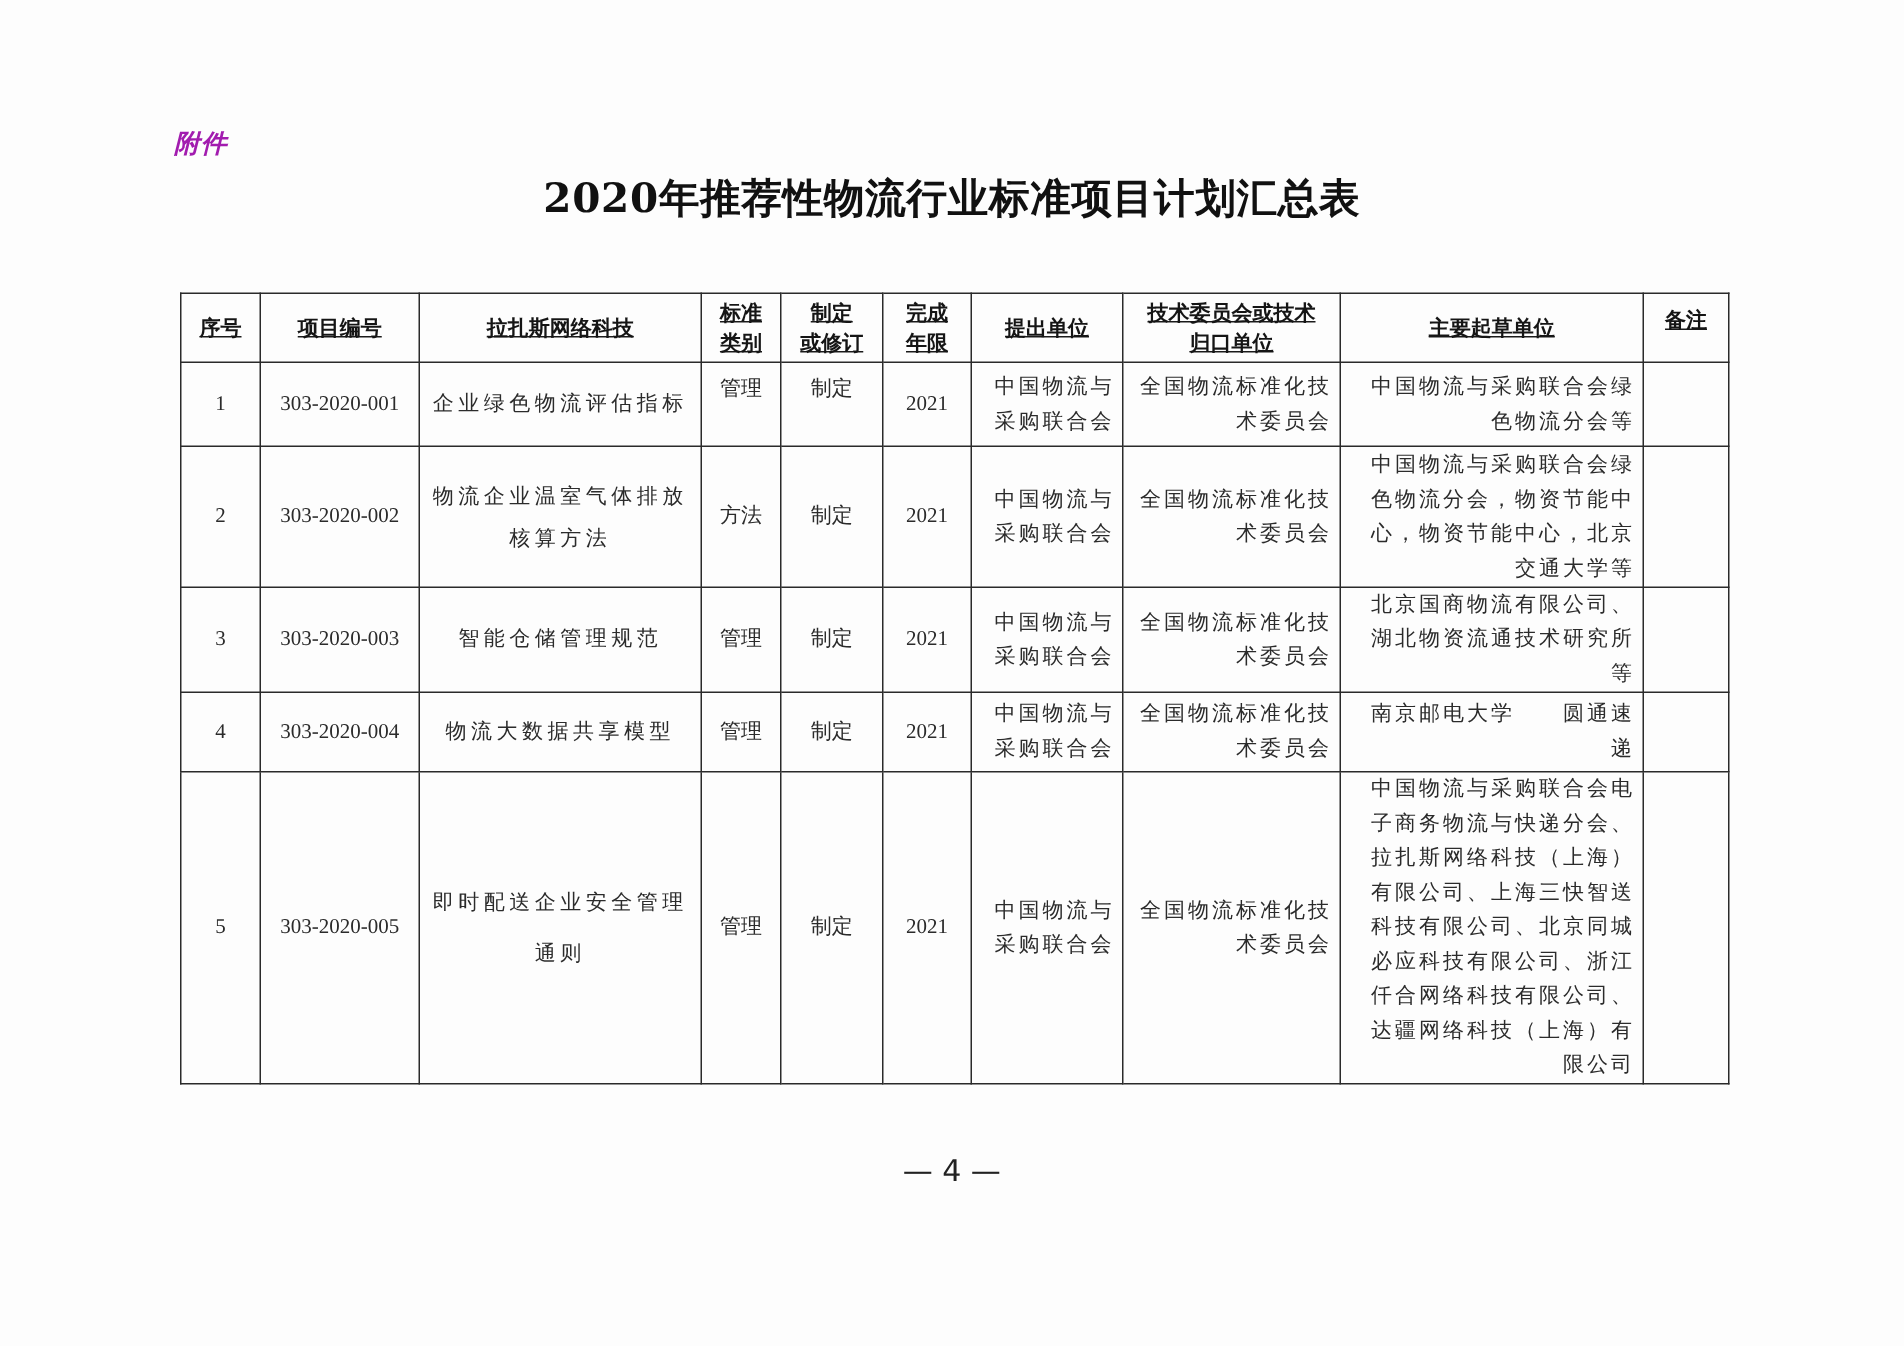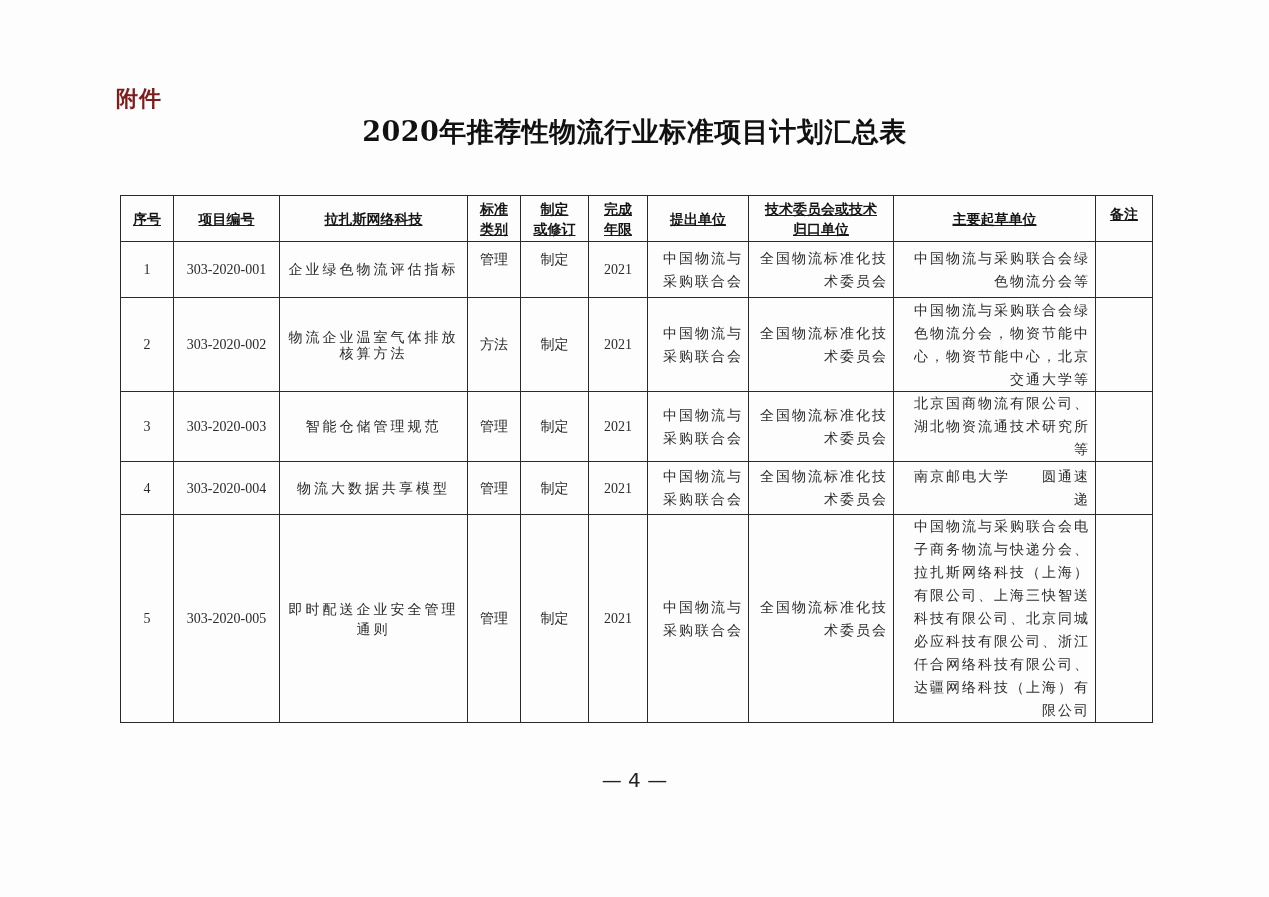--- a/index.html
+++ b/index.html
@@ -20,23 +20,24 @@
     left: 0; top: 0;
     width: 1269px; height: 897px;
     background: #fdfdfd;
   }
   .attachment-label {
     position: absolute;
     left: 116px;
     top: 84px;
     font-family: "DejaVu Sans", "Liberation Sans", sans-serif;
     font-weight: bold;
-    font-size: 22px;
+    font-size: 17px;
     letter-spacing: 1px;
-    color: #7f1d1d;
+    color: #a21caf;
+    font-style: italic;
   }
   .doc-title {
     position: absolute;
     left: 0;
     width: 1269px;
     top: 114px;
     text-align: center;
     font-family: "DejaVu Serif", "Liberation Serif", serif;
     font-weight: bold;
     font-size: 27px;
@@ -140,21 +141,21 @@
         <td class="c-center" style="vertical-align:top;padding-top:6px">制定</td>
         <td class="c-center c-num">2021</td>
         <td class="c-left c-text">中国物流与采购联合会</td>
         <td class="c-left c-text">全国物流标准化技术委员会</td>
         <td class="c-left c-text">中国物流与采购联合会绿色物流分会等</td>
         <td></td>
       </tr>
       <tr class="r2">
         <td class="c-center c-num">2</td>
         <td class="c-center c-num">303-2020-002</td>
-        <td class="c-name" style="line-height:16px">物流企业温室气体排放核算方法</td>
+        <td class="c-name" style="line-height:28px">物流企业温室气体排放核算方法</td>
         <td class="c-center">方法</td>
         <td class="c-center">制定</td>
         <td class="c-center c-num">2021</td>
         <td class="c-left c-text">中国物流与采购联合会</td>
         <td class="c-left c-text">全国物流标准化技术委员会</td>
         <td class="c-left c-text">中国物流与采购联合会绿色物流分会，物资节能中心，物资节能中心，北京交通大学等</td>
         <td></td>
       </tr>
       <tr class="r3">
         <td class="c-center c-num">3</td>
@@ -176,21 +177,21 @@
         <td class="c-center">制定</td>
         <td class="c-center c-num">2021</td>
         <td class="c-left c-text">中国物流与采购联合会</td>
         <td class="c-left c-text">全国物流标准化技术委员会</td>
         <td class="c-left c-text pre">南京邮电大学　　圆通速递</td>
         <td></td>
       </tr>
       <tr class="r5">
         <td class="c-center c-num">5</td>
         <td class="c-center c-num">303-2020-005</td>
-        <td class="c-name" style="line-height:20px">即时配送企业安全管理通则</td>
+        <td class="c-name" style="line-height:34px">即时配送企业安全管理通则</td>
         <td class="c-center">管理</td>
         <td class="c-center">制定</td>
         <td class="c-center c-num">2021</td>
         <td class="c-left c-text">中国物流与采购联合会</td>
         <td class="c-left c-text">全国物流标准化技术委员会</td>
         <td class="c-left c-text">中国物流与采购联合会电子商务物流与快递分会、拉扎斯网络科技（上海）有限公司、上海三快智送科技有限公司、北京同城必应科技有限公司、浙江仟合网络科技有限公司、达疆网络科技（上海）有限公司</td>
         <td></td>
       </tr>
     </tbody>
   </table>

